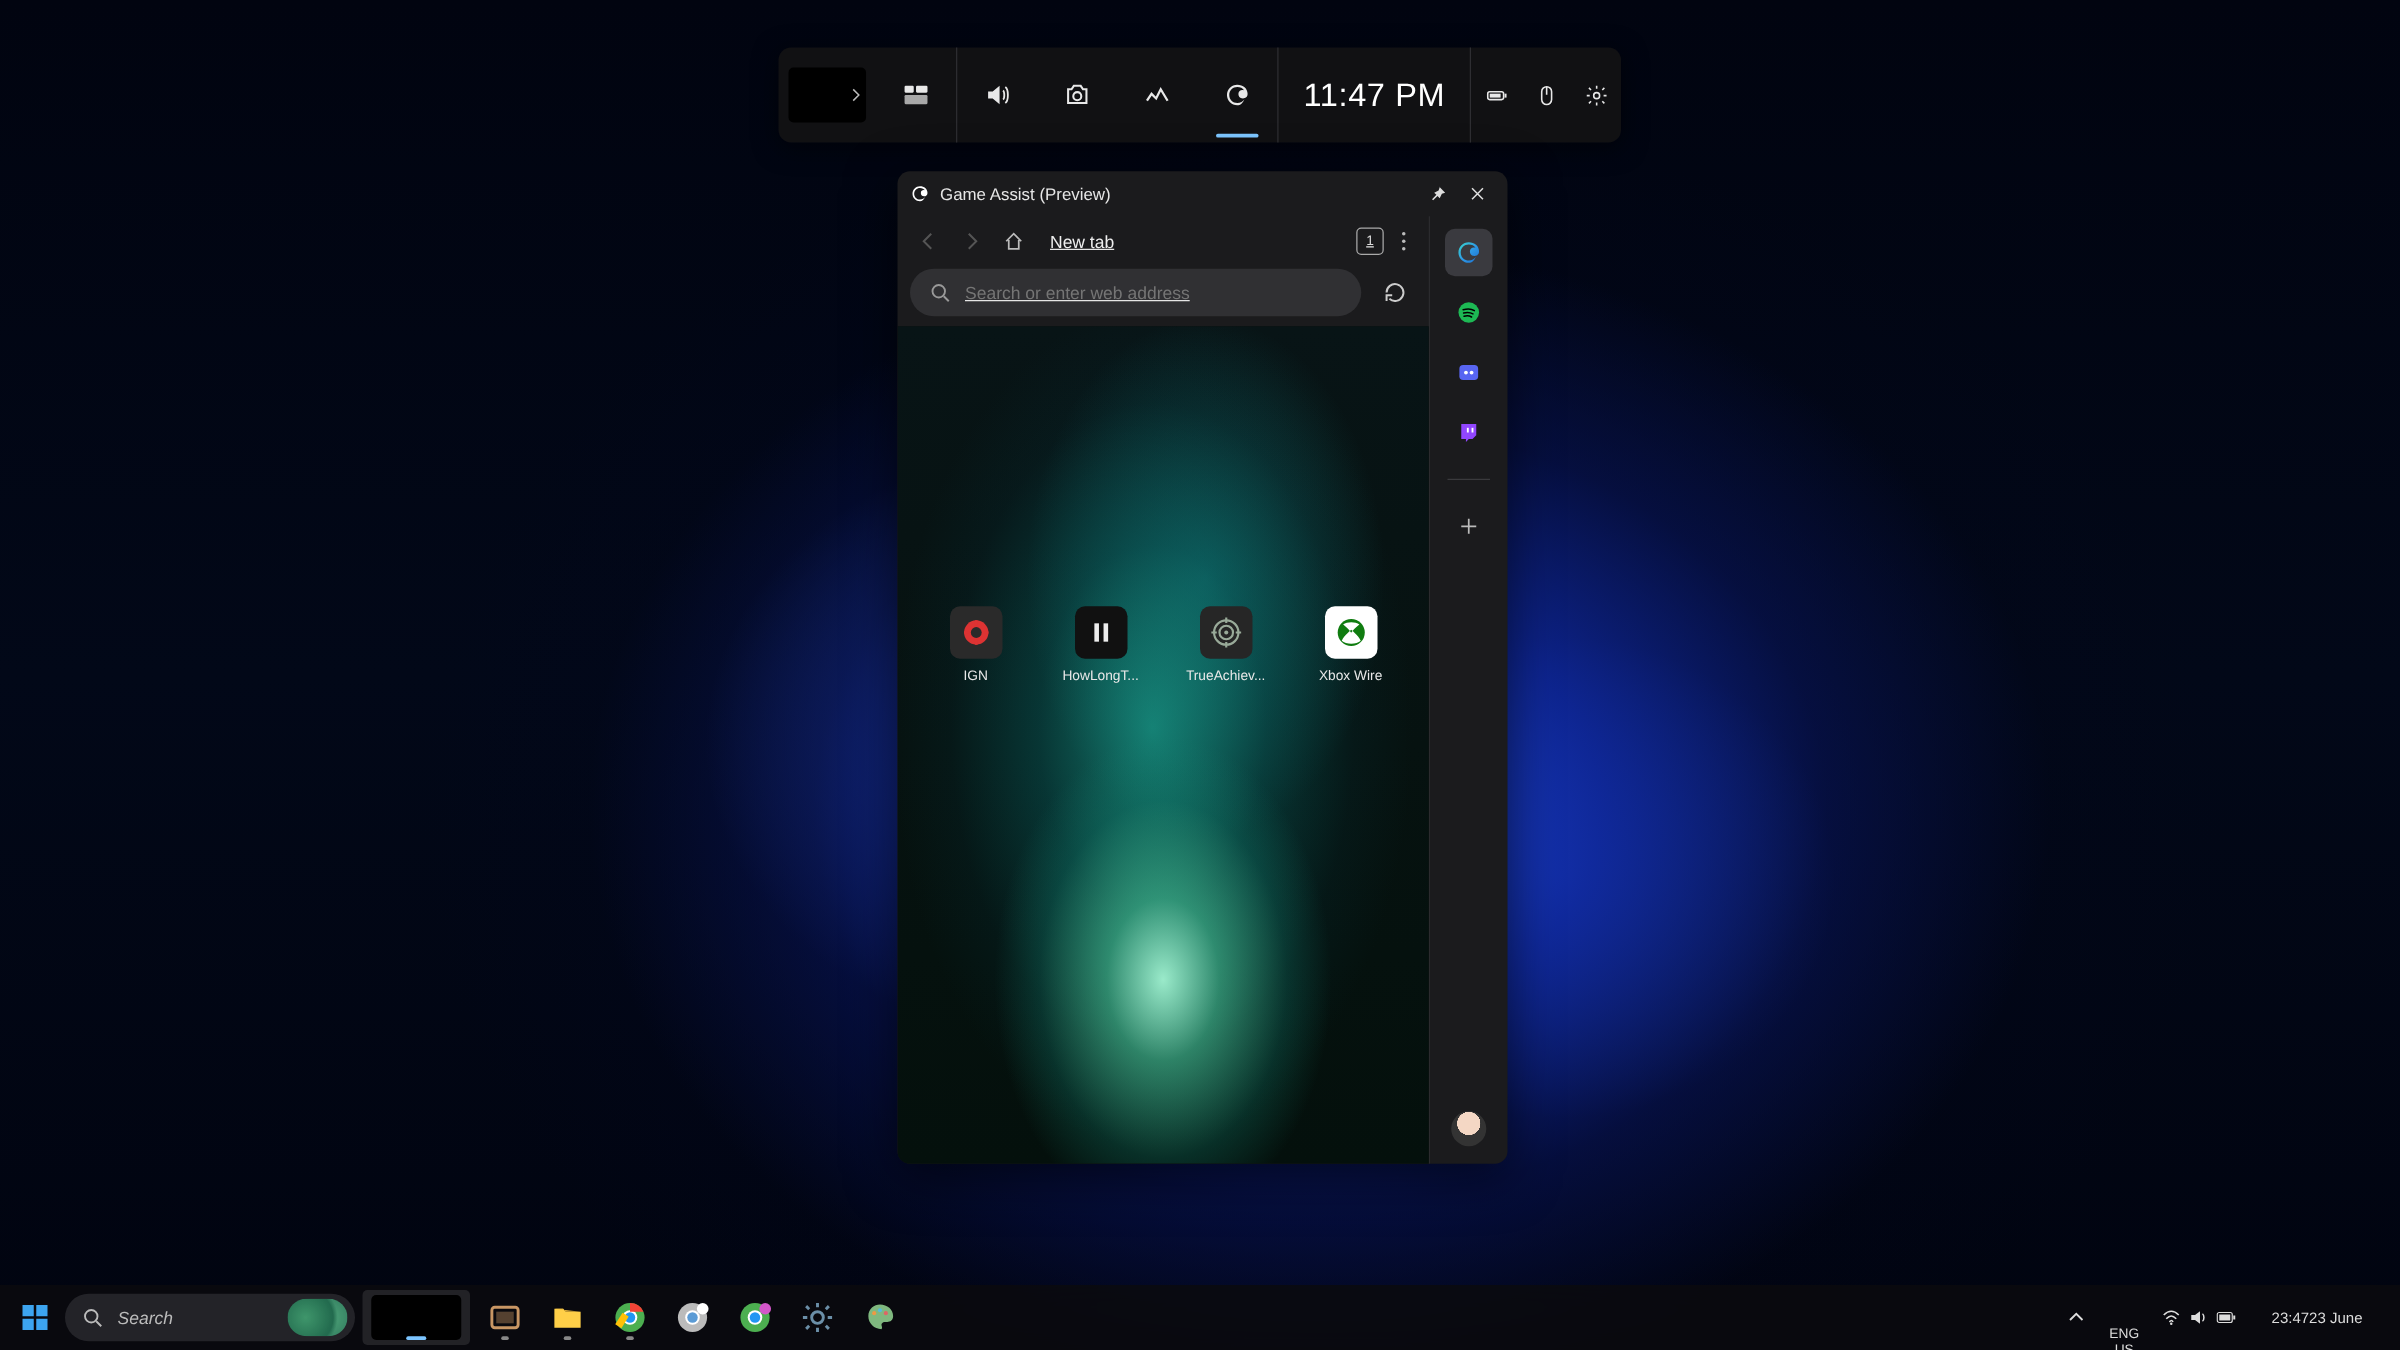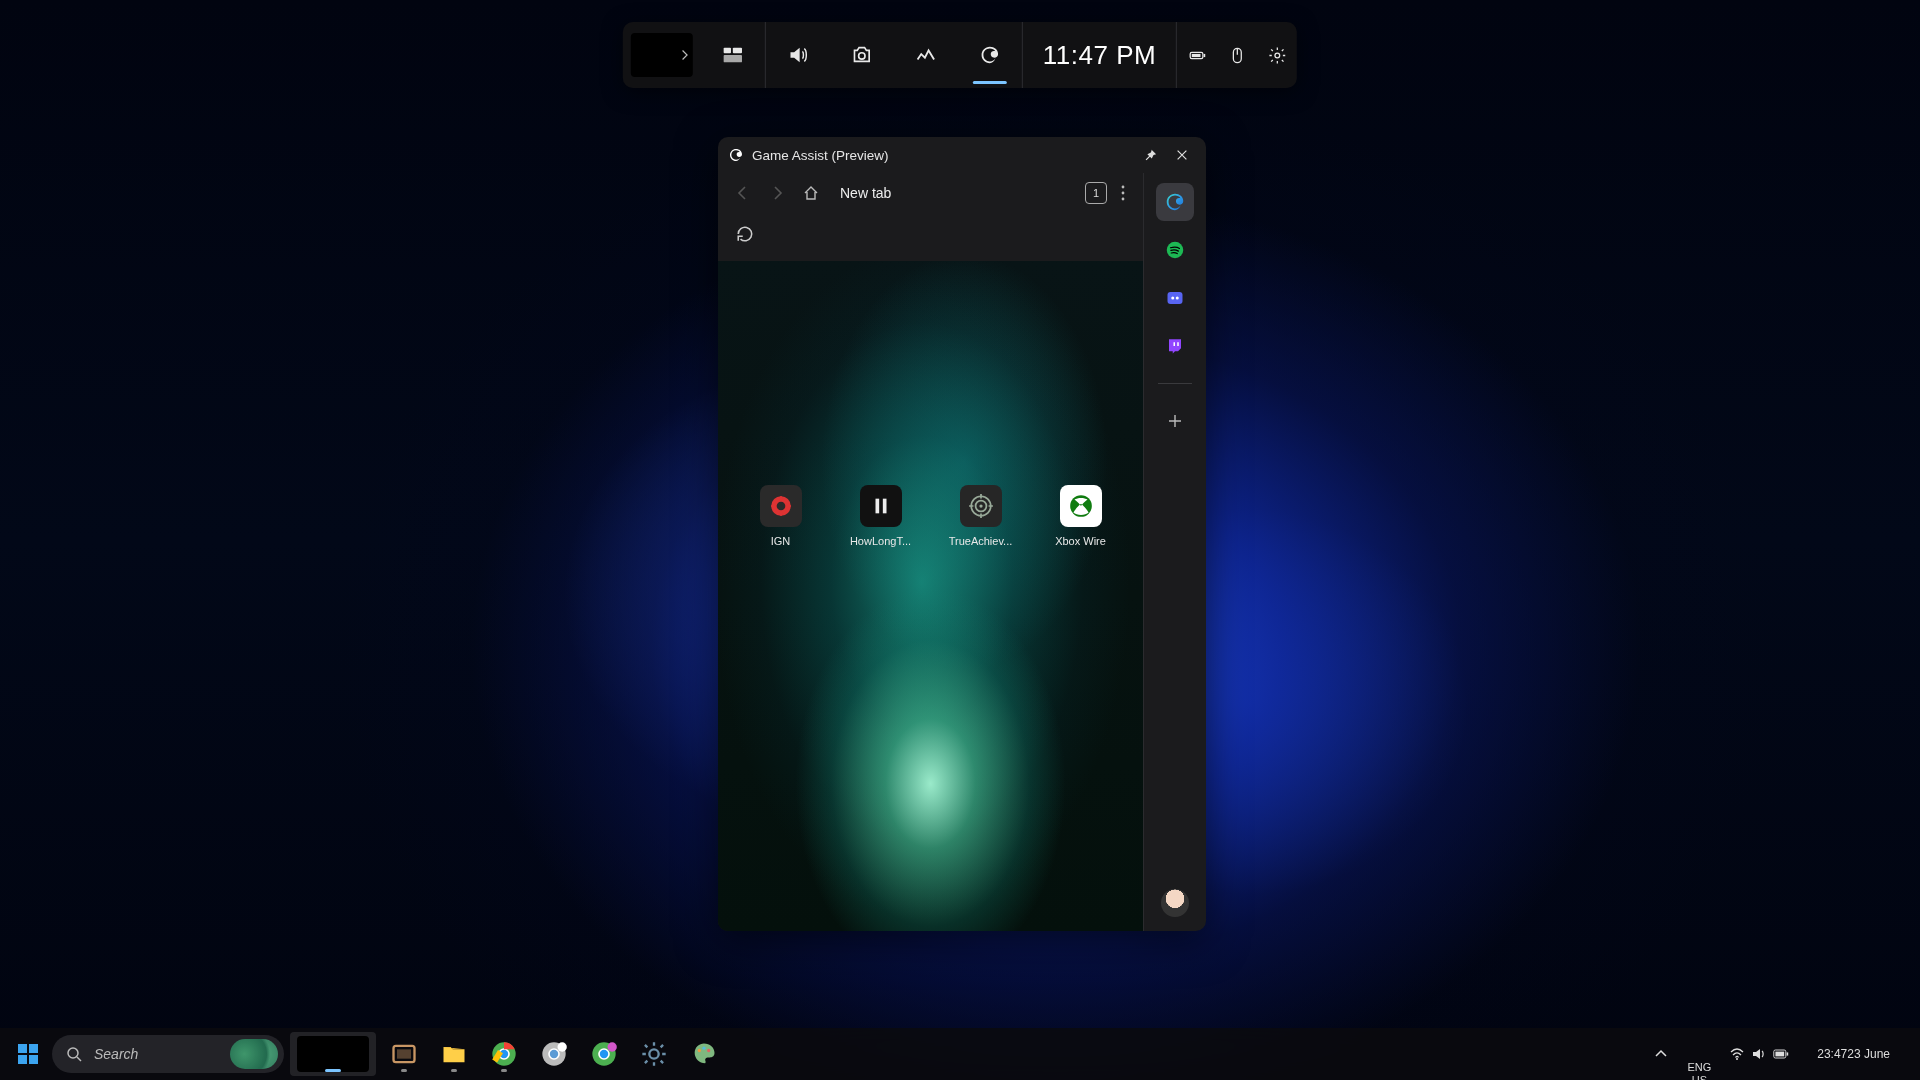--- a/index.html
+++ b/index.html
@@ -10,22 +10,22 @@
   position: absolute; inset: 0;
   background:
     radial-gradient(ellipse 900px 700px at 55% 60%, rgba(30,70,220,0.95) 0%, rgba(15,40,160,0.85) 25%, rgba(8,20,90,0.6) 45%, rgba(2,6,30,0.2) 65%, transparent 80%),
     radial-gradient(ellipse 500px 400px at 45% 55%, rgba(60,110,255,0.7) 0%, transparent 60%),
     radial-gradient(ellipse 400px 350px at 65% 65%, rgba(40,90,240,0.6) 0%, transparent 55%),
     linear-gradient(180deg, #010410 0%, #020818 50%, #010410 100%);
 }
 
 
 .gamebar {
-  position: absolute; top: 22px; left: 50%; transform: translateX(-50%);
-  height: 66px; display: flex; align-items: center;
+  position: absolute; top: 38px; left: 50%; transform: translateX(-50%);
+  height: 76px; display: flex; align-items: center;
   background: rgba(18,18,20,0.92); border-radius: 10px;
   box-shadow: 0 4px 20px rgba(0,0,0,0.5);
 }
 .gb-seg { display: flex; align-items: center; height: 100%; }
 .gb-profile { width: 62px; height: 44px; margin: 0 8px; background: #000; border-radius: 4px; display:flex; align-items:center; justify-content:flex-end; padding-right:2px;}
 .gb-chevron { color:#bbb; }
 .gb-btn { width: 64px; height: 100%; display: flex; align-items: center; justify-content: center; cursor: pointer; position: relative; }
 .gb-btn.active::after { content:""; position:absolute; bottom:4px; left:50%; transform:translateX(-50%); width:34px; height:3px; background:#7cc5ff; border-radius:2px;}
 .gb-ico { width: 22px; height: 22px; color: #e8e8e8; }
 .gb-time { padding: 0 20px; color: #fff; font-size: 26px; font-weight: 400; letter-spacing: 0.5px; }
@@ -37,21 +37,21 @@
   position: absolute; top: 137px; left: 718px; width: 488px; height: 794px;
   background: #1b1b1d; border-radius: 10px; box-shadow: 0 10px 40px rgba(0,0,0,0.6);
   display: flex; flex-direction: column; overflow: hidden; color: #e6e6e6;
 }
 .ga-titlebar { height: 36px; display:flex; align-items:center; padding: 0 8px 0 10px; font-size: 13.5px; }
 .ga-title-left { display:flex; align-items:center; gap:8px; flex:1; }
 .ga-title-ico { width:16px; height:16px; color:#fff; }
 .ga-title-btn { width:32px; height:28px; display:flex; align-items:center; justify-content:center; border-radius:4px; cursor:pointer; }
 .ga-title-btn svg { width:14px; height:14px; color:#ddd; }
 
-.ga-body { flex:1; display:flex; }
+.ga-body { flex:1; display:flex;text-decoration:underline; }
 .ga-browser { flex:1; display:flex; flex-direction:column; border-right: 1px solid #2b2b2e; }
 .ga-sidebar { width: 62px; display:flex; flex-direction:column; align-items:center; padding-top:10px; gap:10px; }
 
 .ga-navrow { height: 40px; display:flex; align-items:center; padding: 0 10px; gap:4px; }
 .ga-navbtn { width:30px; height:30px; display:flex; align-items:center; justify-content:center; border-radius:4px; cursor:pointer; color:#bbb; }
 .ga-navbtn.disabled { color:#555; cursor:default; }
 .ga-navbtn svg { width:16px; height:16px; }
 .ga-tabname { margin-left: 10px; font-size: 14px; color:#eee; flex:1; }
 .ga-tabbox { display:flex; align-items:center; gap:6px; }
 .ga-tabcount { width:22px; height:22px; border:1.5px solid #aaa; border-radius:4px; display:flex; align-items:center; justify-content:center; font-size:11px; color:#ddd; cursor:pointer;}
@@ -229,20 +229,27 @@
           <div class="ga-kebab">
               <svg width="4" height="16" viewBox="0 0 4 16">
                 <circle cx="2" cy="2" r="1.4" fill="currentColor"></circle>
                 <circle cx="2" cy="8" r="1.4" fill="currentColor"></circle>
                 <circle cx="2" cy="14" r="1.4" fill="currentColor"></circle>
               </svg>
             </div>
         </div>
       </div>
       <div class="ga-searchrow">
+        <div class="ga-search">
+          <svg viewBox="0 0 16 16">
+              <circle cx="7" cy="7" r="5" stroke="currentColor" stroke-width="1.5" fill="none"></circle>
+              <path d="M11 11l4 4" stroke="currentColor" stroke-width="1.5"></path>
+            </svg>
+          <input class="ga-search-input" placeholder="Search or enter web address" style="">
+        </div>
         <div class="ga-refresh">
           <svg width="18" height="18" viewBox="0 0 16 16">
               <path d="M2 8a6 6 0 1 1 2 4.5M2 14v-4h4" stroke="currentColor" stroke-width="1.4" fill="none"></path>
             </svg>
         </div>
       </div>
       <div class="ga-content">
         <div class="ga-content-bg"></div>
         <div class="ga-shortcuts">
           <div class="ga-sc">

